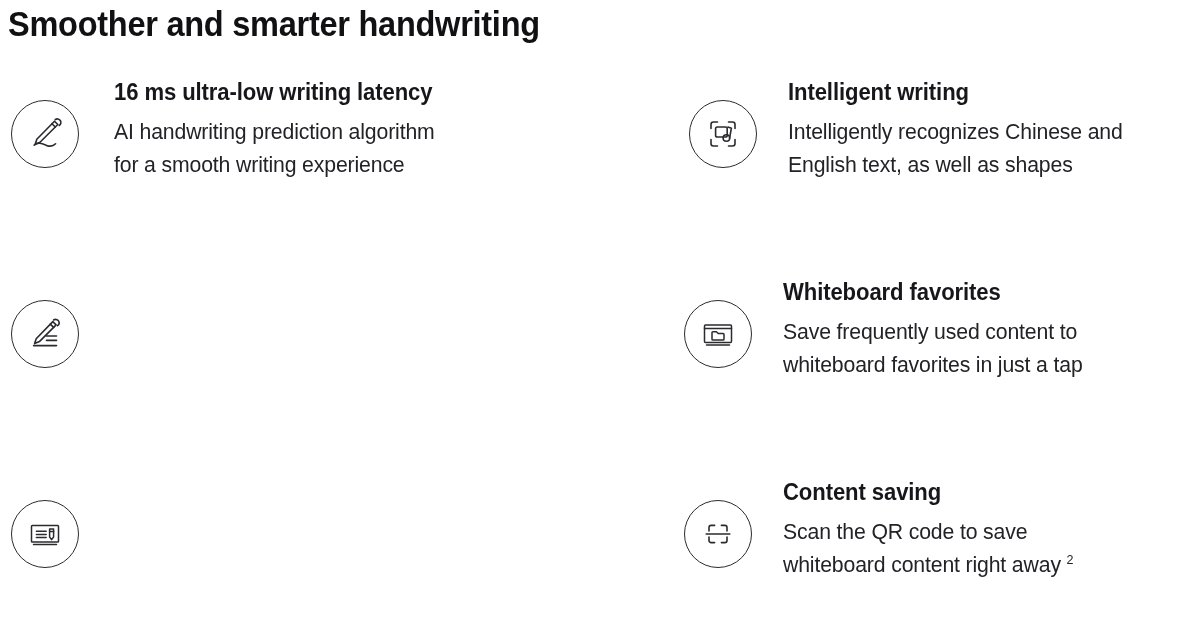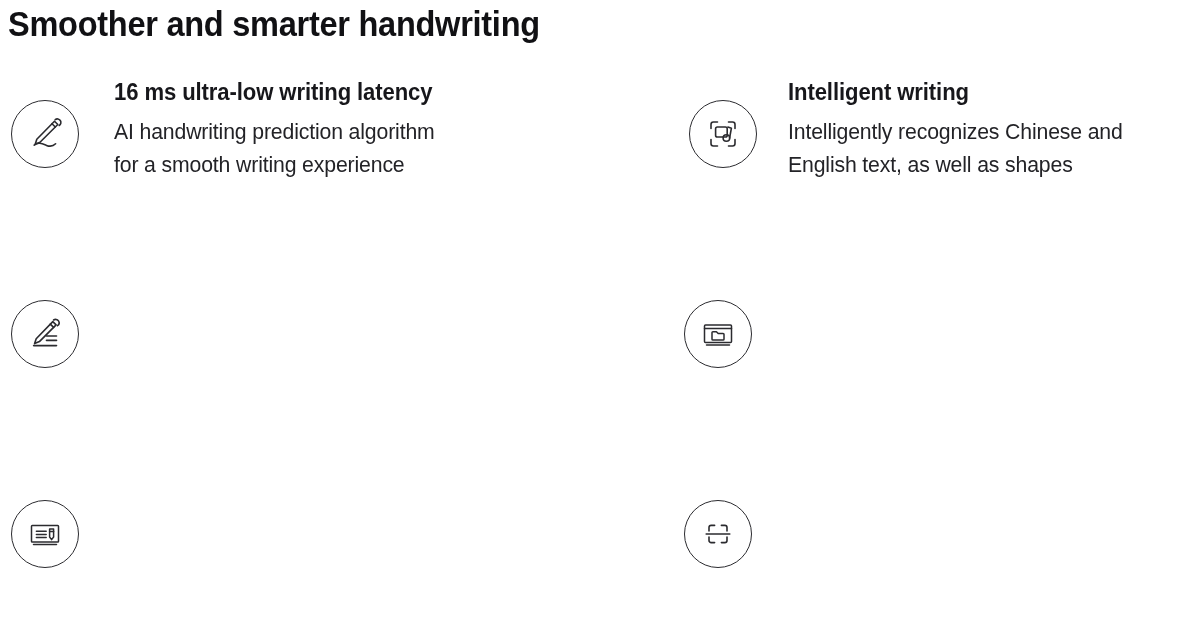--- a/index.html
+++ b/index.html
@@ -164,20 +164,25 @@
 
       <div class="feature-col col-right">
         <div class="icon-badge">
           <svg width="44" height="44" viewBox="0 0 44 44" fill="none" stroke="#2b2b2f" stroke-width="1.5" stroke-linecap="round" stroke-linejoin="round">
             <rect x="8.5" y="13.0" width="27.0" height="17.5" rx="1.0"></rect>
             <path d="M8.5 16.6 H35.5"></path>
             <path d="M10.5 33.0 H33.5"></path>
             <path d="M16.0 27.2 V20.6 A0.9 0.9 0 0 1 16.9 19.7 H20.4 L22.2 21.6 H27.1 A0.9 0.9 0 0 1 28.0 22.5 V27.2 A0.9 0.9 0 0 1 27.1 28.1 H16.9 A0.9 0.9 0 0 1 16.0 27.2 Z"></path>
           </svg>
         </div>
+        <div class="feature-text">
+          <div class="feature-title">Whiteboard favorites</div>
+          <div class="feature-desc">Save frequently used content to
+whiteboard favorites in just a tap</div>
+        </div>
       </div>
 
     </div>
 
     <div class="feature-row row-3">
 
       <div class="feature-col col-left">
         <div class="icon-badge">
           <svg width="44" height="44" viewBox="0 0 44 44" fill="none" stroke="#2b2b2f" stroke-width="1.5" stroke-linecap="round" stroke-linejoin="round">
             <rect x="8.5" y="13.5" width="27.0" height="16.5" rx="0.8"></rect>
@@ -194,18 +199,23 @@
       <div class="feature-col col-right">
         <div class="icon-badge">
           <svg width="44" height="44" viewBox="0 0 44 44" fill="none" stroke="#2b2b2f" stroke-width="1.6" stroke-linecap="round" stroke-linejoin="round">
             <path d="M13.0 19.0 V15.6 A2.2 2.2 0 0 1 15.2 13.4 H18.6"></path>
             <path d="M25.4 13.4 H28.8 A2.2 2.2 0 0 1 31.0 15.6 V19.0"></path>
             <path d="M31.0 25.0 V28.4 A2.2 2.2 0 0 1 28.8 30.6 H25.4"></path>
             <path d="M18.6 30.6 H15.2 A2.2 2.2 0 0 1 13.0 28.4 V25.0"></path>
             <path d="M10.2 22.0 H33.8"></path>
           </svg>
         </div>
+        <div class="feature-text">
+          <div class="feature-title">Content saving</div>
+          <div class="feature-desc"><span>Scan the QR code to save
+whiteboard content right away </span><sup>2</sup></div>
+        </div>
       </div>
 
     </div>
 
   </div>
 </div>
 
 </body></html>

